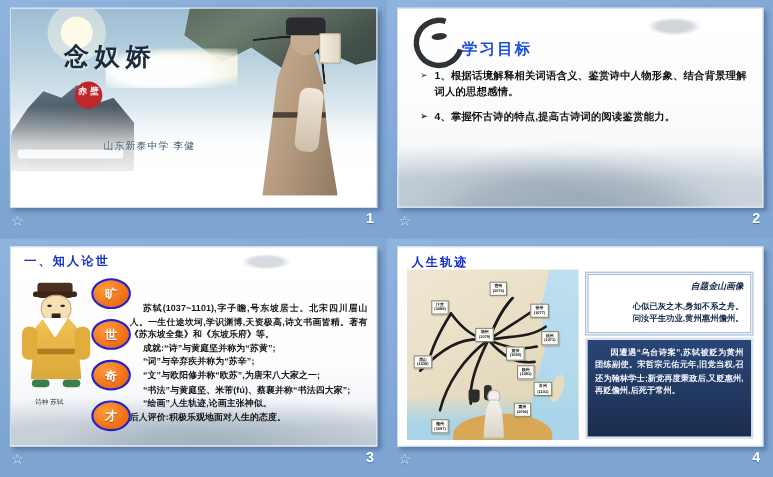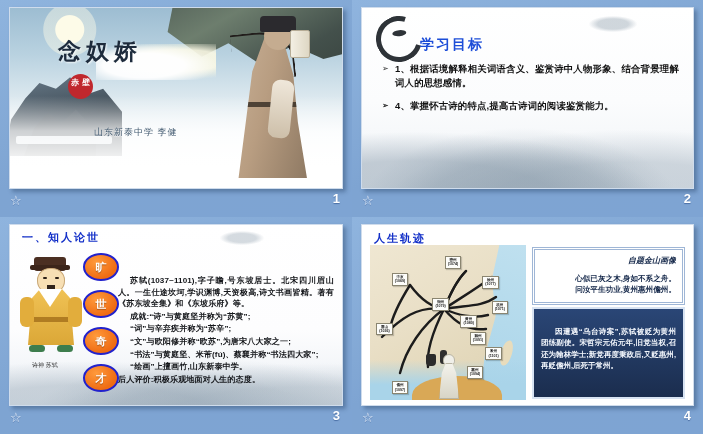--- a/index.html
+++ b/index.html
@@ -288,21 +288,21 @@
   }
   .s4 .poembox .pb-t{
     text-align:right;font-size:8px;font-weight:bold;color:#15284a;margin-bottom:7px;font-style:italic;
   }
   .s4 .poembox .pb-l{
     text-align:right;font-size:7.6px;line-height:11px;color:#15284a;font-weight:bold;
   }
   .s4 .notebox{
     position:absolute;left:170px;right:8px;top:82px;bottom:6px;
     background:linear-gradient(180deg,#2a4676 0%,#20365c 65%,#1b2d4e 100%);
-    border:2px solid #d8e3f2;box-sizing:border-box;padding:17px 7px;
+    border:2px solid #d8e3f2;box-sizing:border-box;padding:6px 7px;
     color:#f2f6fc;font-size:7.5px;line-height:11.4px;font-weight:bold;text-align:justify;
   }
   .s4 .notebox .ind{text-indent:14px;}
 </style>
 </head>
 <body>
 
 <div class="sheet">
 
   <div class="slide s1">
@@ -391,21 +391,21 @@
         <div class="oval">奇</div>
         <div class="oval">才</div>
       </div>
 
       <div class="body">
         <p class="ind">苏轼(1037~1101),字子瞻,号东坡居士。北宋四川眉山人。一生仕途坎坷,学识渊博,天资极高,诗文书画皆精。著有《苏东坡全集》和《东坡乐府》等。</p>
         <p class="ind">成就:“诗”与黄庭坚并称为“苏黄”;</p>
         <p class="ind">“词”与辛弃疾并称为“苏辛”;</p>
         <p class="ind">“文”与欧阳修并称“欧苏”,为唐宋八大家之一;</p>
         <p class="ind">“书法”与黄庭坚、米芾(fú)、蔡襄并称“书法四大家”;</p>
-        <p class="ind">“绘画”上擅画竹,山东新泰中学。</p>
+        <p class="ind">“绘画”人生轨迹,论画主张神似。</p>
         <p>后人评价:积极乐观地面对人生的态度。</p>
       </div>
     </div>
     <div class="footer">
       <div class="star">☆</div>
       <div class="pnum">3</div>
     </div>
   </div>
 
   <div class="slide s4">

